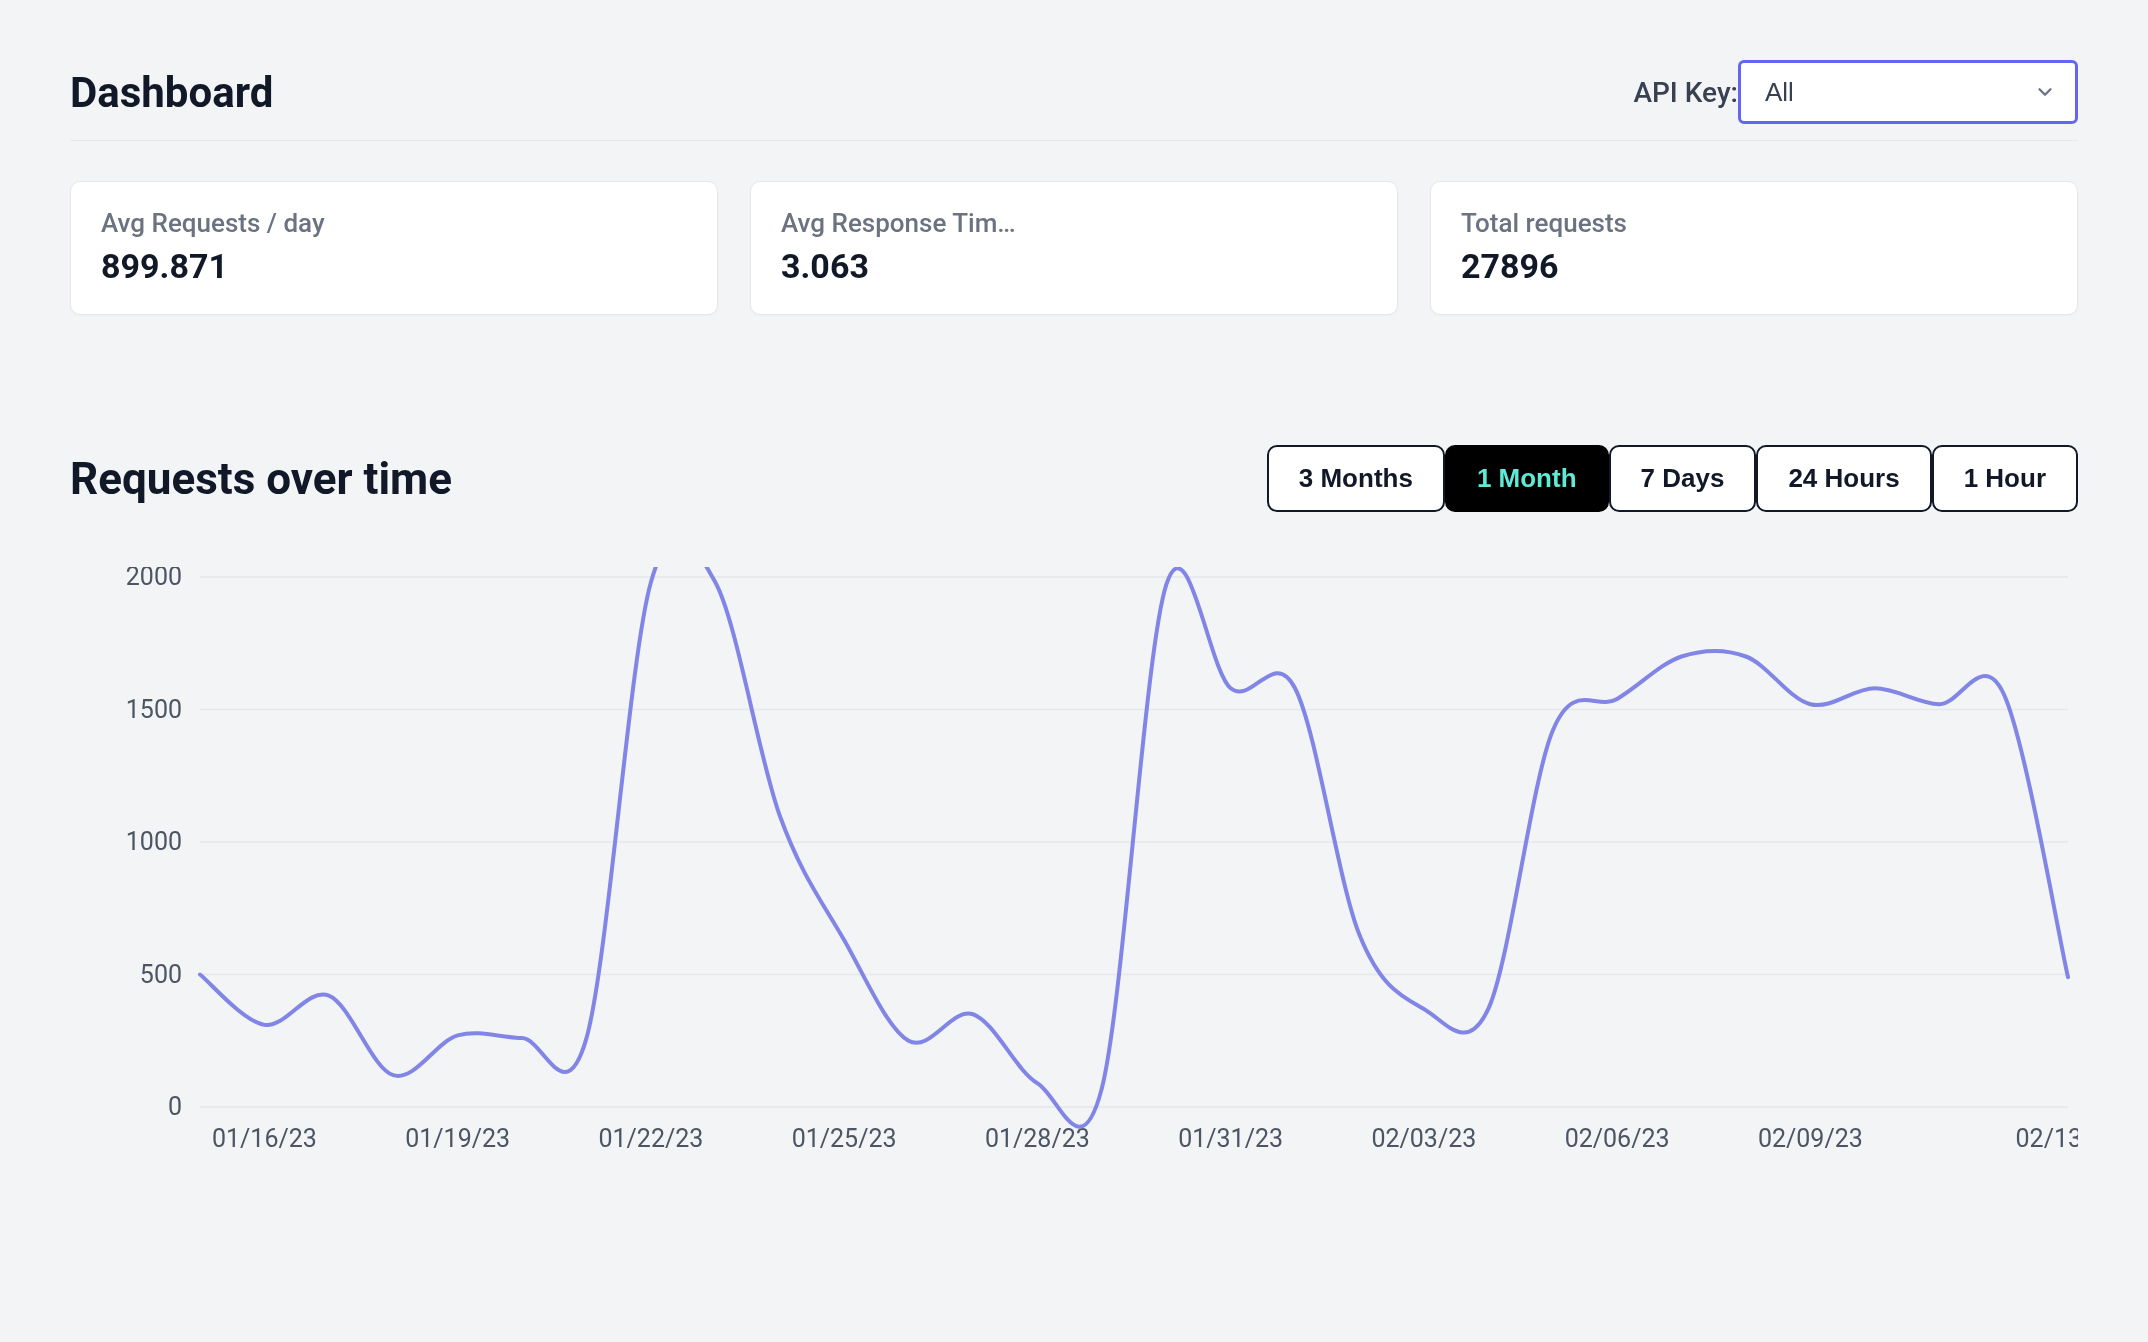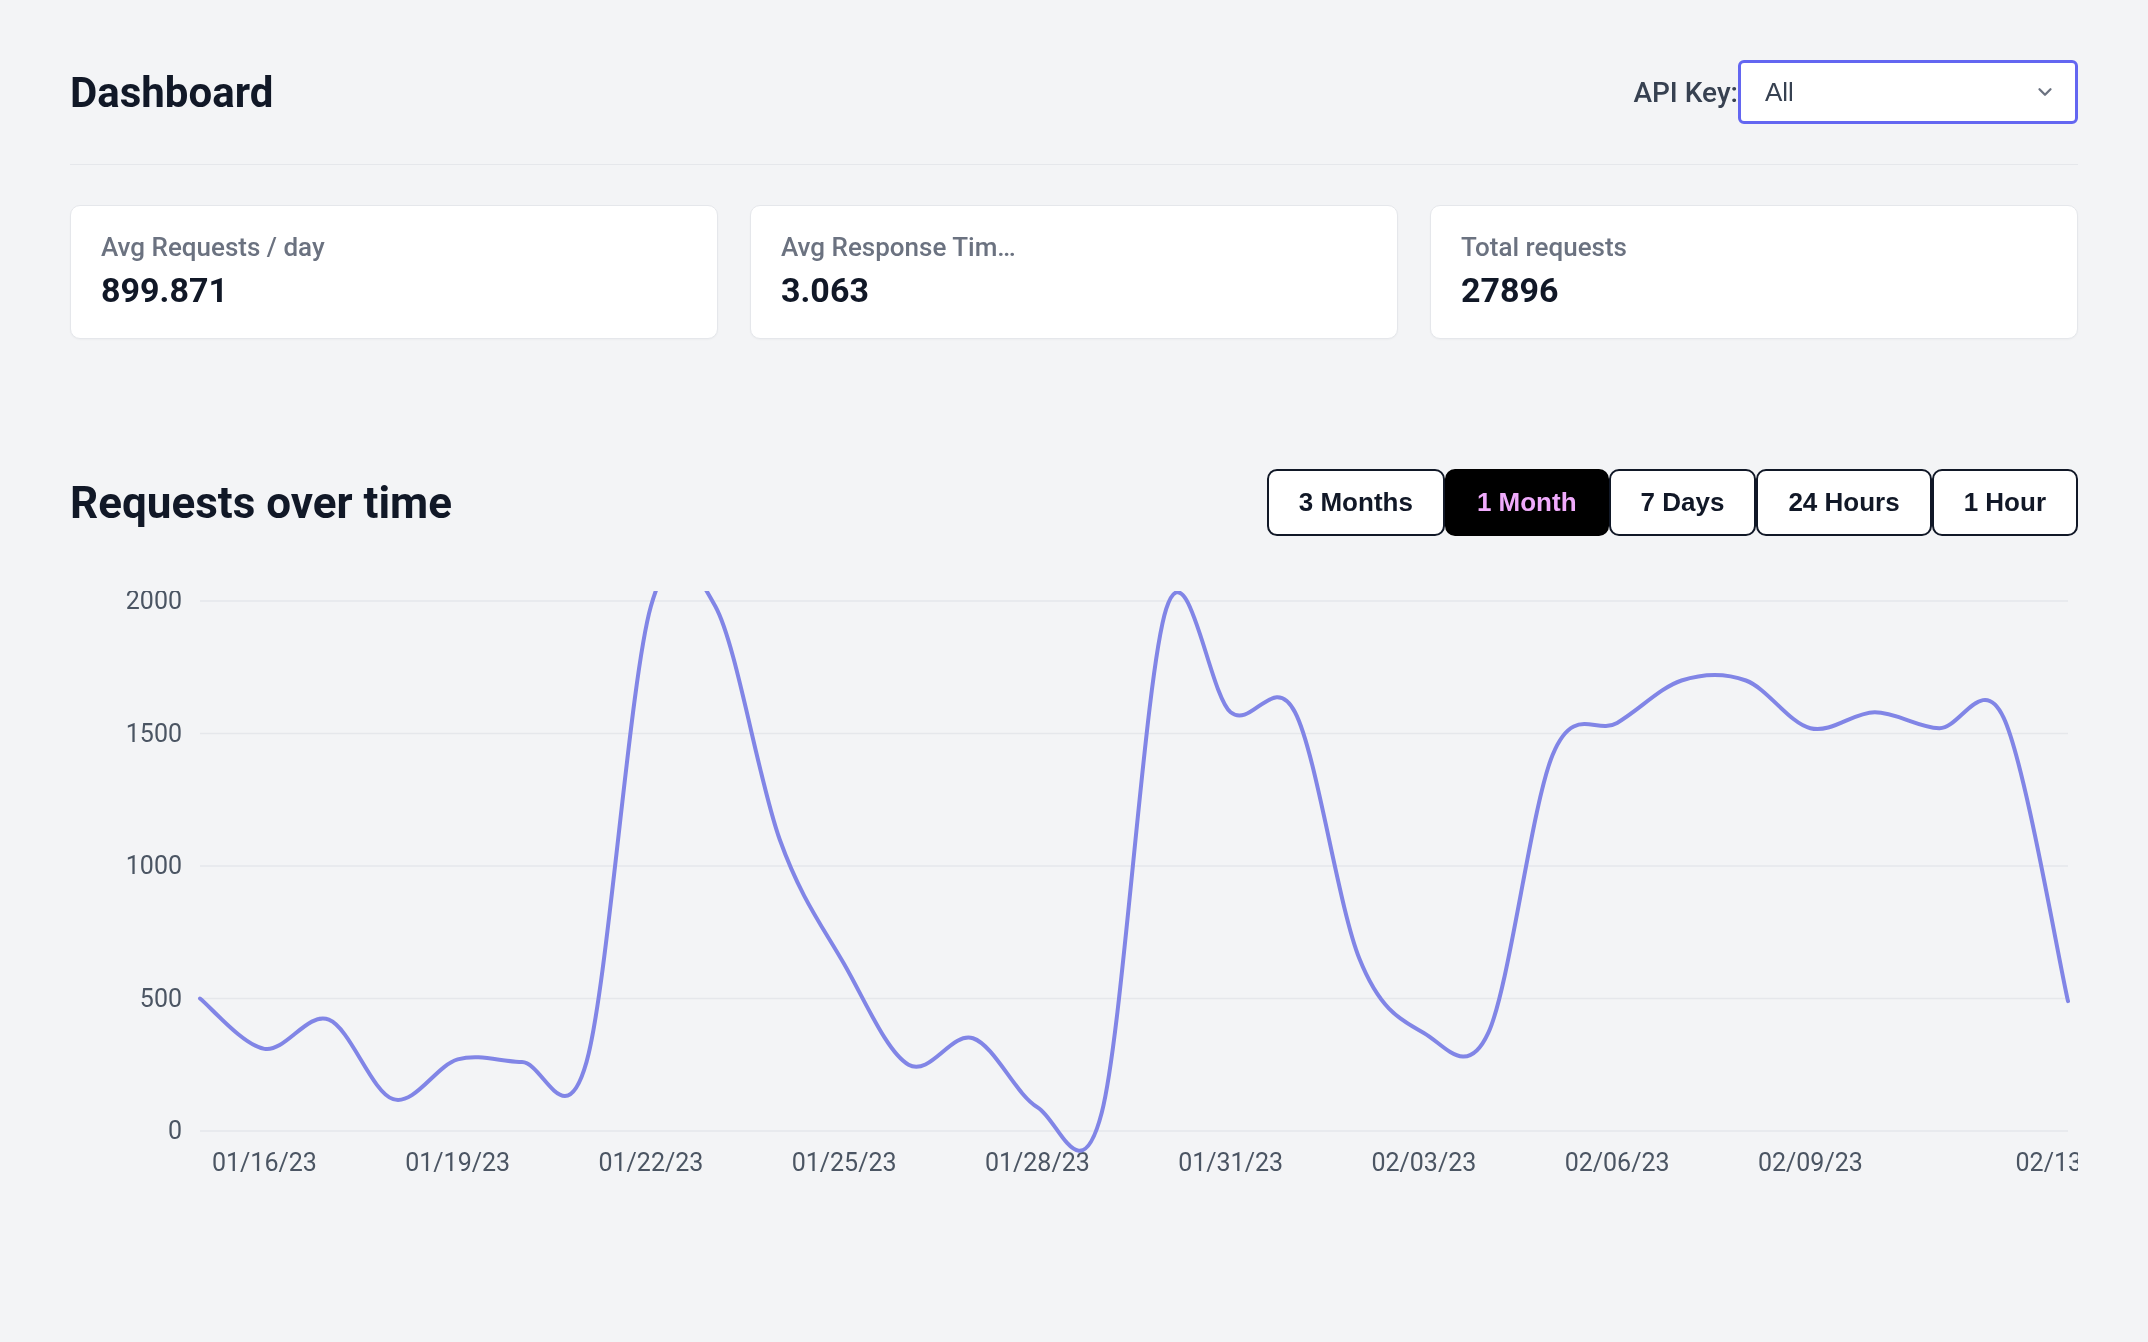--- a/index.html
+++ b/index.html
@@ -8,21 +8,21 @@
     background: #f3f4f6;
     color: #1f2937;
     width: 2148px;
     height: 1342px;
     padding: 60px 70px;
   }
   .header-row {
     display: flex;
     justify-content: space-between;
     align-items: center;
-    padding-bottom: 40px;
+    padding-bottom: 16px;
     border-bottom: 1px solid #e5e7eb;
   }
   .page-title {
     font-size: 42px;
     font-weight: 700;
     color: #111827;
   }
   .apikey-group {
     display: flex;
     align-items: center;
@@ -108,21 +108,21 @@
     border: 2px solid #111827;
     border-radius: 10px;
     padding: 16px 30px;
     font-size: 26px;
     font-weight: 600;
     color: #111827;
     cursor: pointer;
   }
   .range-btn.active {
     background: #000;
-    color: #f0abfc;
+    color: #5eead4;
     border-color: #000;
   }
   .chart-container {
     width: 100%;
   }
   svg.chart {
     width: 100%;
     height: 590px;
     display: block;
   }

